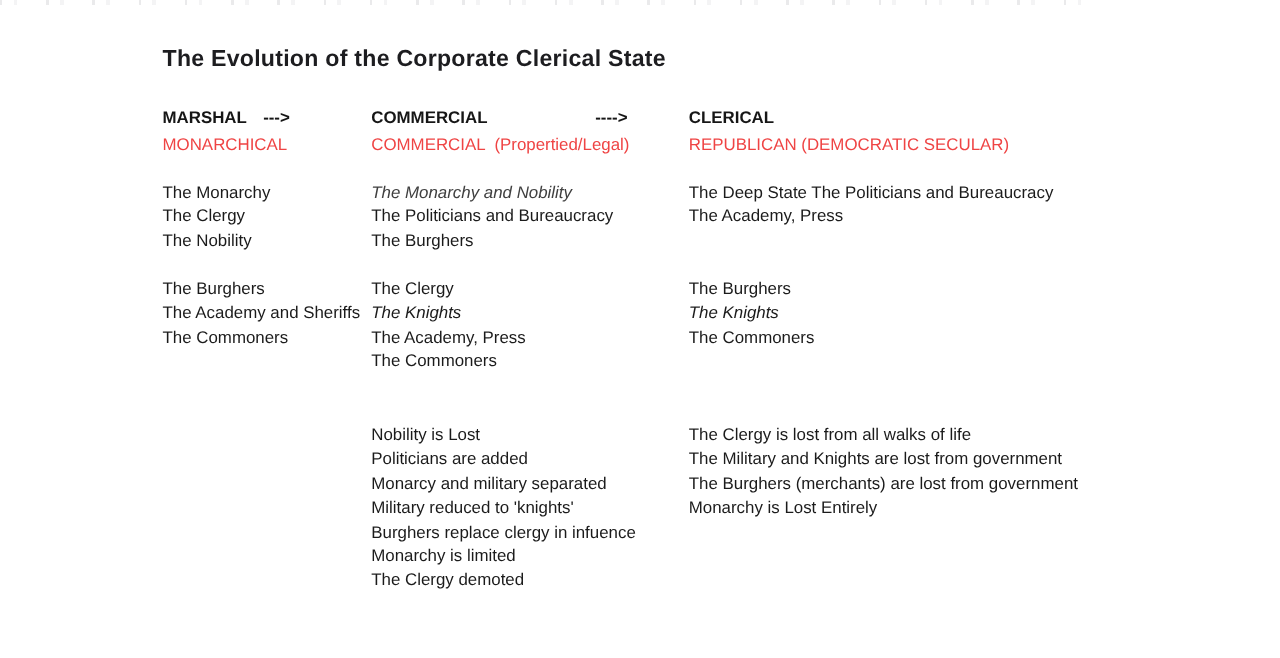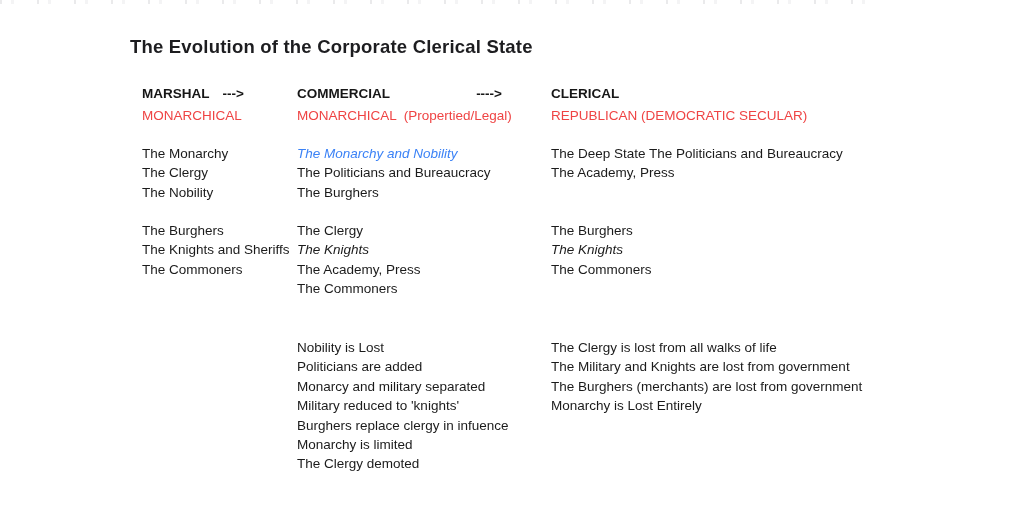--- a/index.html
+++ b/index.html
@@ -38,21 +38,21 @@
     letter-spacing: 0.2px;
     color: #1d1d20;
     white-space: pre;
   }
   .col {
     position: absolute;
     top: 83px;
     color: #1b1b1b;
     font-size: 13.5px;
   }
-  .col-marshal   { left: 130px; width: 167px; margin-left: 12px; }
+  .col-marshal   { left: 130px; width: 167px; }
   .col-commercial{ left: 297px; width: 254px; }
   .col-clerical  { left: 551px; width: 473px; }
 
   .block-hdr   { height: 61px; }
   .block-g1    { height: 77px; }
   .block-g2    { height: 117px; }
   .block-notes { }
 
   .hdr-line {
     display: flex;
@@ -70,21 +70,21 @@
   .subhdr-line {
     line-height: 21.5px;
     white-space: pre;
     color: #ef4444;
   }
   .line {
     line-height: 19.4px;
     white-space: pre;
   }
   .line.ghost {
-    color: #3b82f6;
+    color: #404040;
     font-style: italic;
   }
   .line.italic {
     font-style: italic;
   }
 </style>
 </head>
 <body>
 
 <div class="page">
@@ -101,32 +101,32 @@
       </div>
       <div class="subhdr-line">MONARCHICAL</div>
     </div>
     <div class="block-g1">
       <div class="line">The Monarchy</div>
       <div class="line">The Clergy</div>
       <div class="line">The Nobility</div>
     </div>
     <div class="block-g2">
       <div class="line">The Burghers</div>
-      <div class="line">The Knights and Sheriffs</div>
+      <div class="line">The Academy and Sheriffs</div>
       <div class="line">The Commoners</div>
     </div>
   </div>
 
   <div class="col col-commercial">
     <div class="block-hdr">
       <div class="hdr-line spread">
         <span>COMMERCIAL</span>
         <span class="arrow">----&gt;</span>
       </div>
-      <div class="subhdr-line">MONARCHICAL  (Propertied/Legal)</div>
+      <div class="subhdr-line">COMMERCIAL  (Propertied/Legal)</div>
     </div>
     <div class="block-g1">
       <div class="line ghost">The Monarchy and Nobility</div>
       <div class="line">The Politicians and Bureaucracy</div>
       <div class="line">The Burghers</div>
     </div>
     <div class="block-g2">
       <div class="line">The Clergy</div>
       <div class="line italic">The Knights</div>
       <div class="line">The Academy, Press</div>

